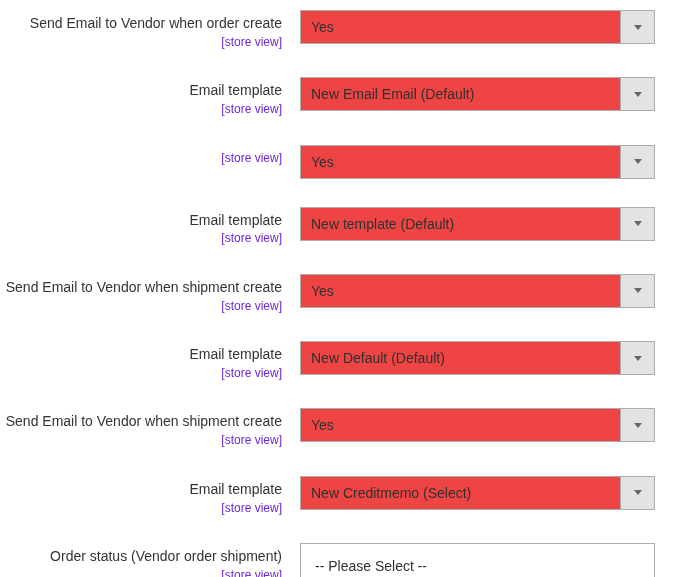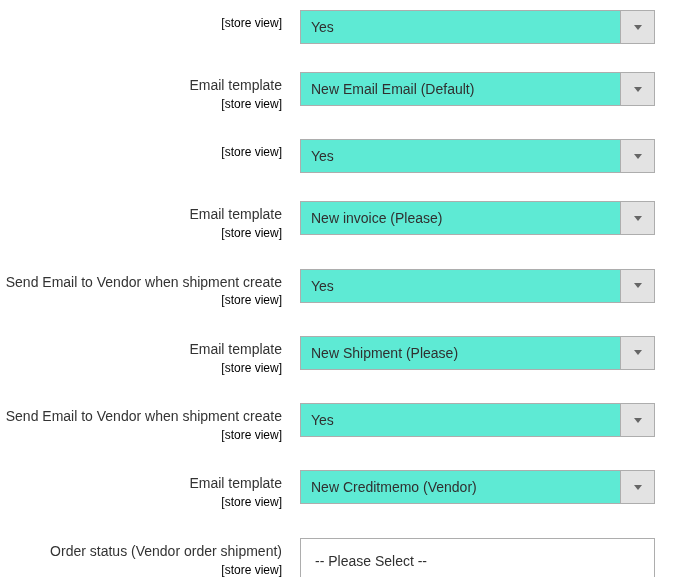--- a/index.html
+++ b/index.html
@@ -22,34 +22,34 @@
     text-align: right;
     padding-right: 18px;
     padding-top: 4px;
   }
   .label-text {
     color: #333;
     font-size: 14px;
     line-height: 1.35;
   }
   .scope {
-    color: #000000;
+    color: #6d28d9;
     font-size: 12px;
     line-height: 1.2;
     margin-top: 2px;
   }
   .input-col {
     width: 355px;
   }
   .select {
     position: relative;
     width: 355px;
     height: 34px;
     border: 1px solid #adadad;
-    background: #5eead4;
+    background: #ef4444;
     display: flex;
     align-items: stretch;
     cursor: pointer;
   }
   .select-value {
     flex: 1;
     padding: 0 10px;
     display: flex;
     align-items: center;
     color: #303030;
@@ -75,20 +75,21 @@
     color: #303030;
     font-size: 14px;
     cursor: pointer;
   }
 </style>
 </head>
 <body>
 
 <div class="field-row">
   <div class="label-col">
+    <div class="label-text">Send Email to Vendor when order create</div>
     <div class="scope">[store view]</div>
   </div>
   <div class="input-col">
     <div class="select">
       <div class="select-value">Yes</div>
       <div class="select-arrow">
         <svg width="8" height="5" viewBox="0 0 8 5">
             <path d="M0 0 L8 0 L4 5 Z" fill="#666"></path>
           </svg>
       </div>
@@ -129,21 +130,21 @@
   </div>
 </div>
 
 <div class="field-row">
   <div class="label-col">
     <div class="label-text">Email template</div>
     <div class="scope">[store view]</div>
   </div>
   <div class="input-col">
     <div class="select">
-      <div class="select-value">New invoice (Please)</div>
+      <div class="select-value">New template (Default)</div>
       <div class="select-arrow">
         <svg width="8" height="5" viewBox="0 0 8 5">
             <path d="M0 0 L8 0 L4 5 Z" fill="#666"></path>
           </svg>
       </div>
     </div>
   </div>
 </div>
 
 <div class="field-row">
@@ -163,21 +164,21 @@
   </div>
 </div>
 
 <div class="field-row">
   <div class="label-col">
     <div class="label-text">Email template</div>
     <div class="scope">[store view]</div>
   </div>
   <div class="input-col">
     <div class="select">
-      <div class="select-value">New Shipment (Please)</div>
+      <div class="select-value">New Default (Default)</div>
       <div class="select-arrow">
         <svg width="8" height="5" viewBox="0 0 8 5">
             <path d="M0 0 L8 0 L4 5 Z" fill="#666"></path>
           </svg>
       </div>
     </div>
   </div>
 </div>
 
 <div class="field-row">
@@ -197,21 +198,21 @@
   </div>
 </div>
 
 <div class="field-row">
   <div class="label-col">
     <div class="label-text">Email template</div>
     <div class="scope">[store view]</div>
   </div>
   <div class="input-col">
     <div class="select">
-      <div class="select-value">New Creditmemo (Vendor)</div>
+      <div class="select-value">New Creditmemo (Select)</div>
       <div class="select-arrow">
         <svg width="8" height="5" viewBox="0 0 8 5">
             <path d="M0 0 L8 0 L4 5 Z" fill="#666"></path>
           </svg>
       </div>
     </div>
   </div>
 </div>
 
 <div class="field-row last">

